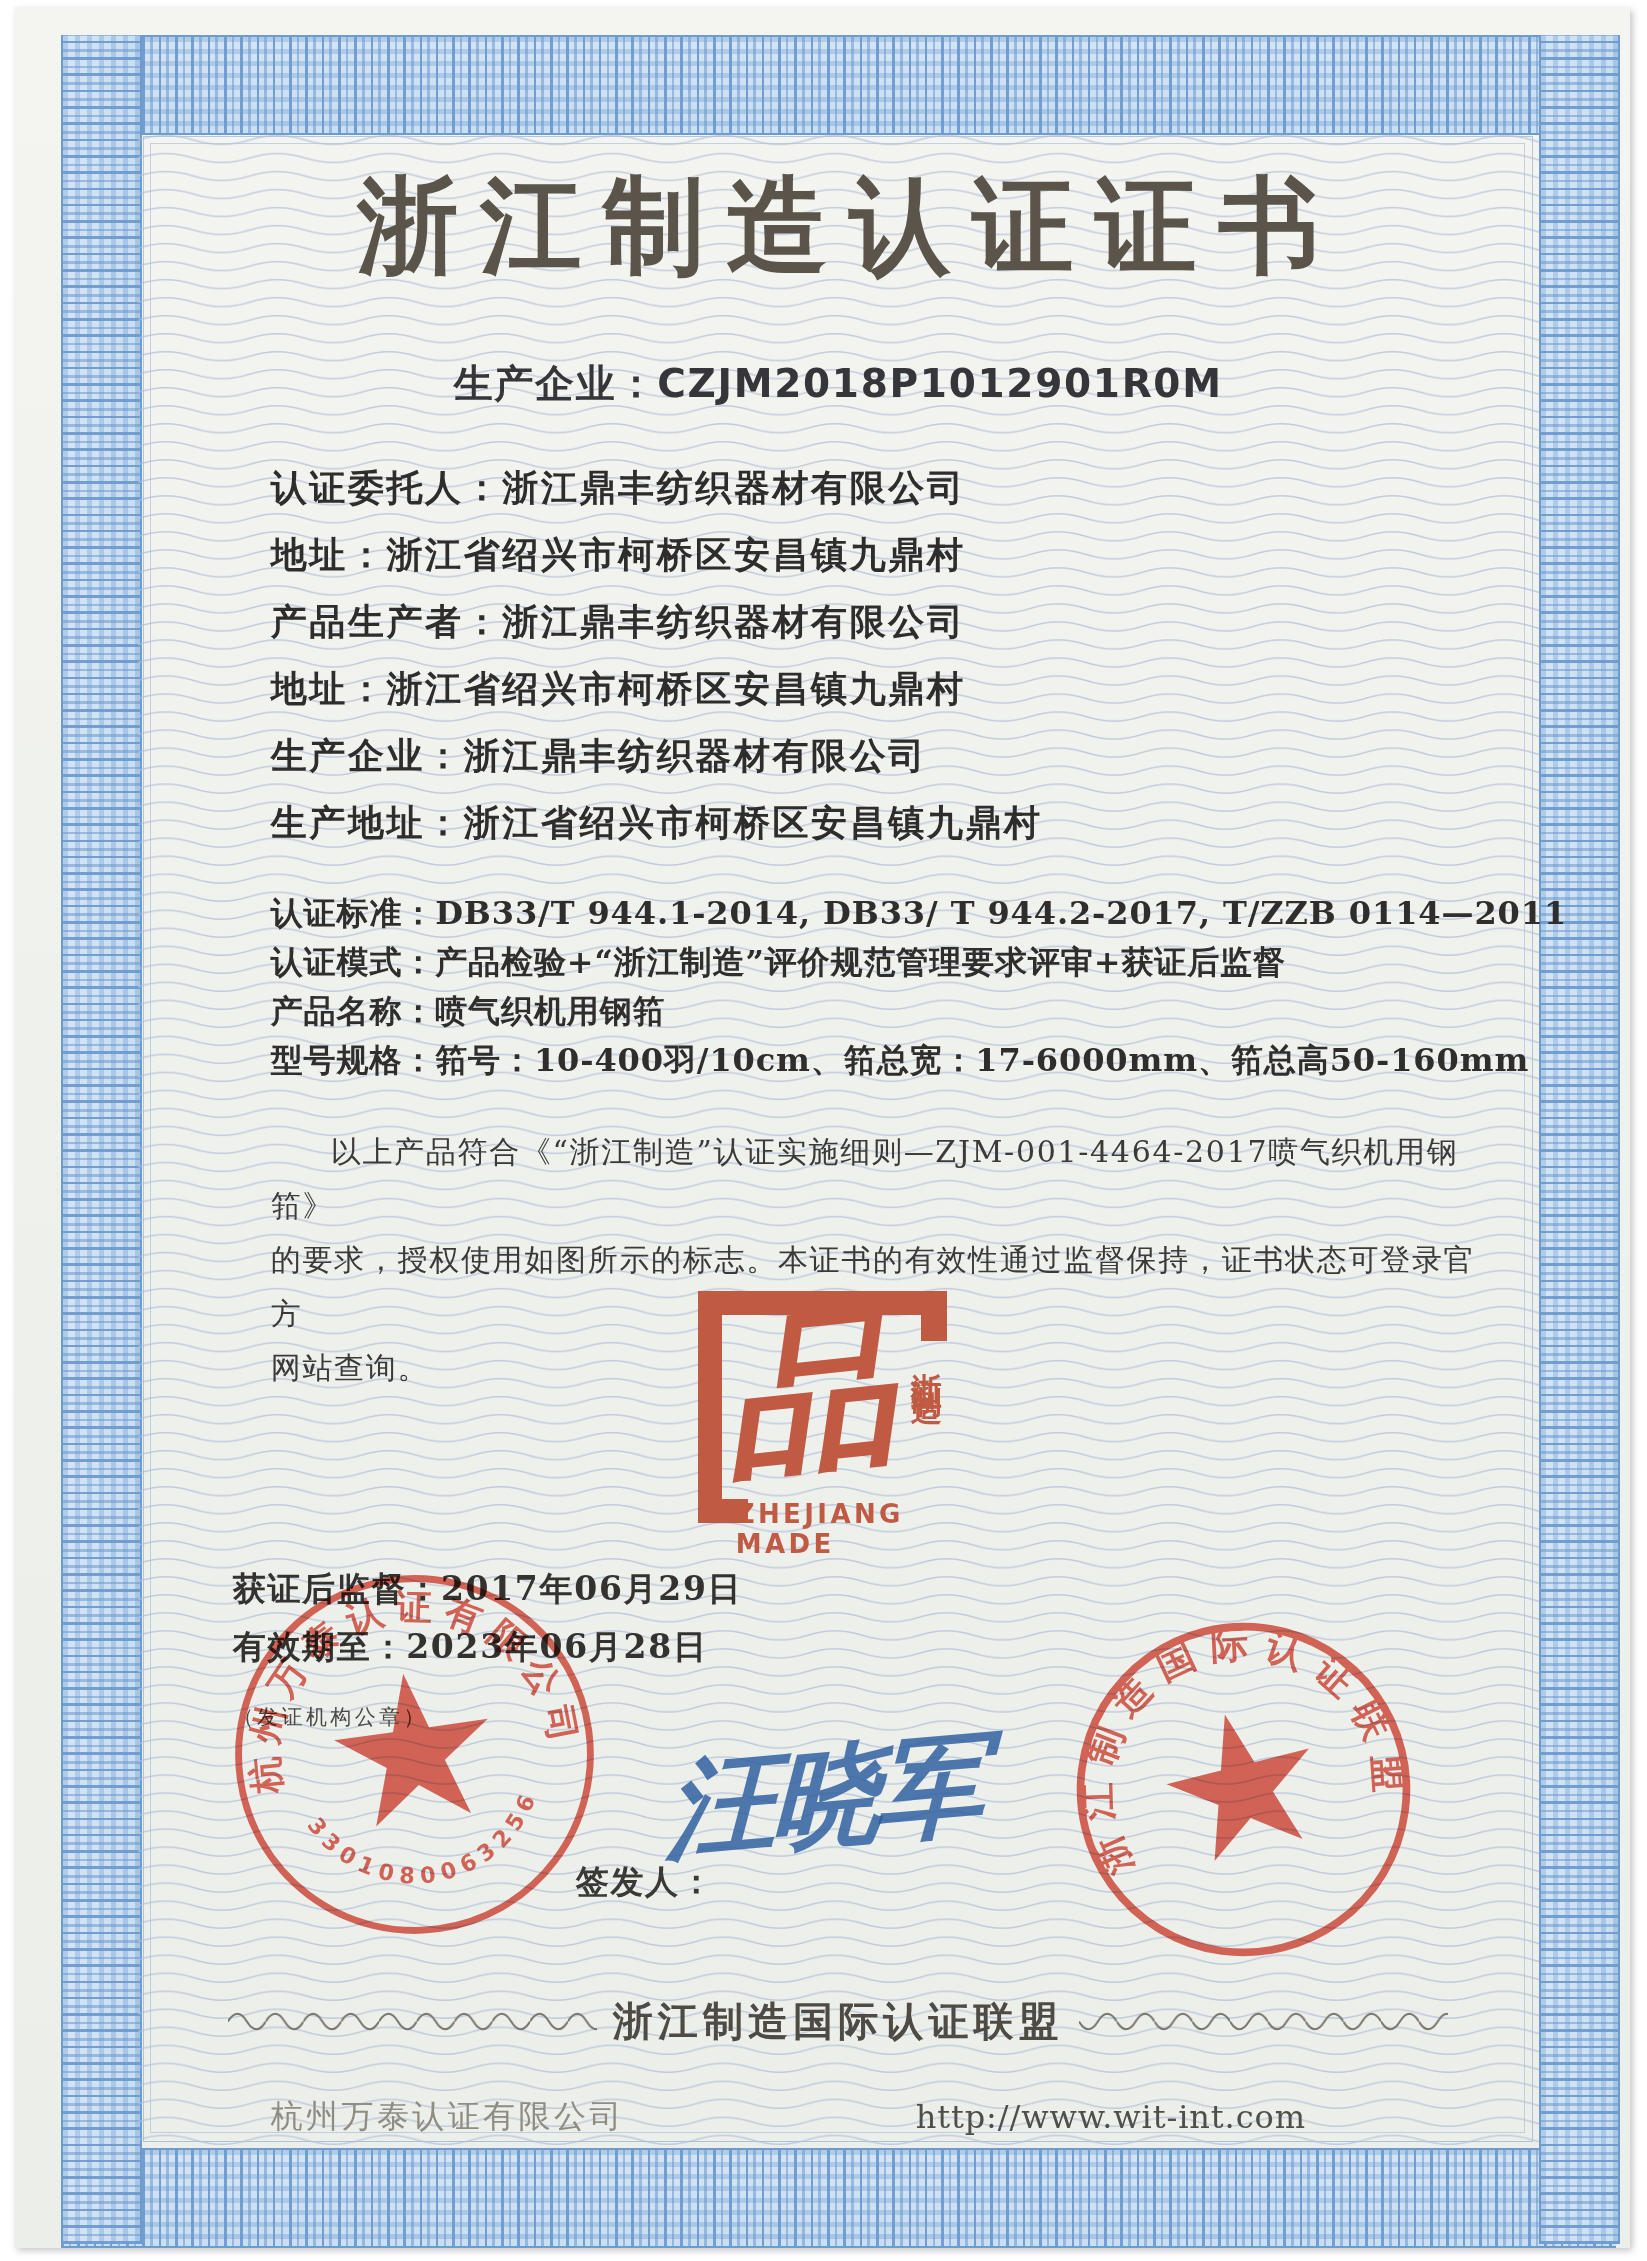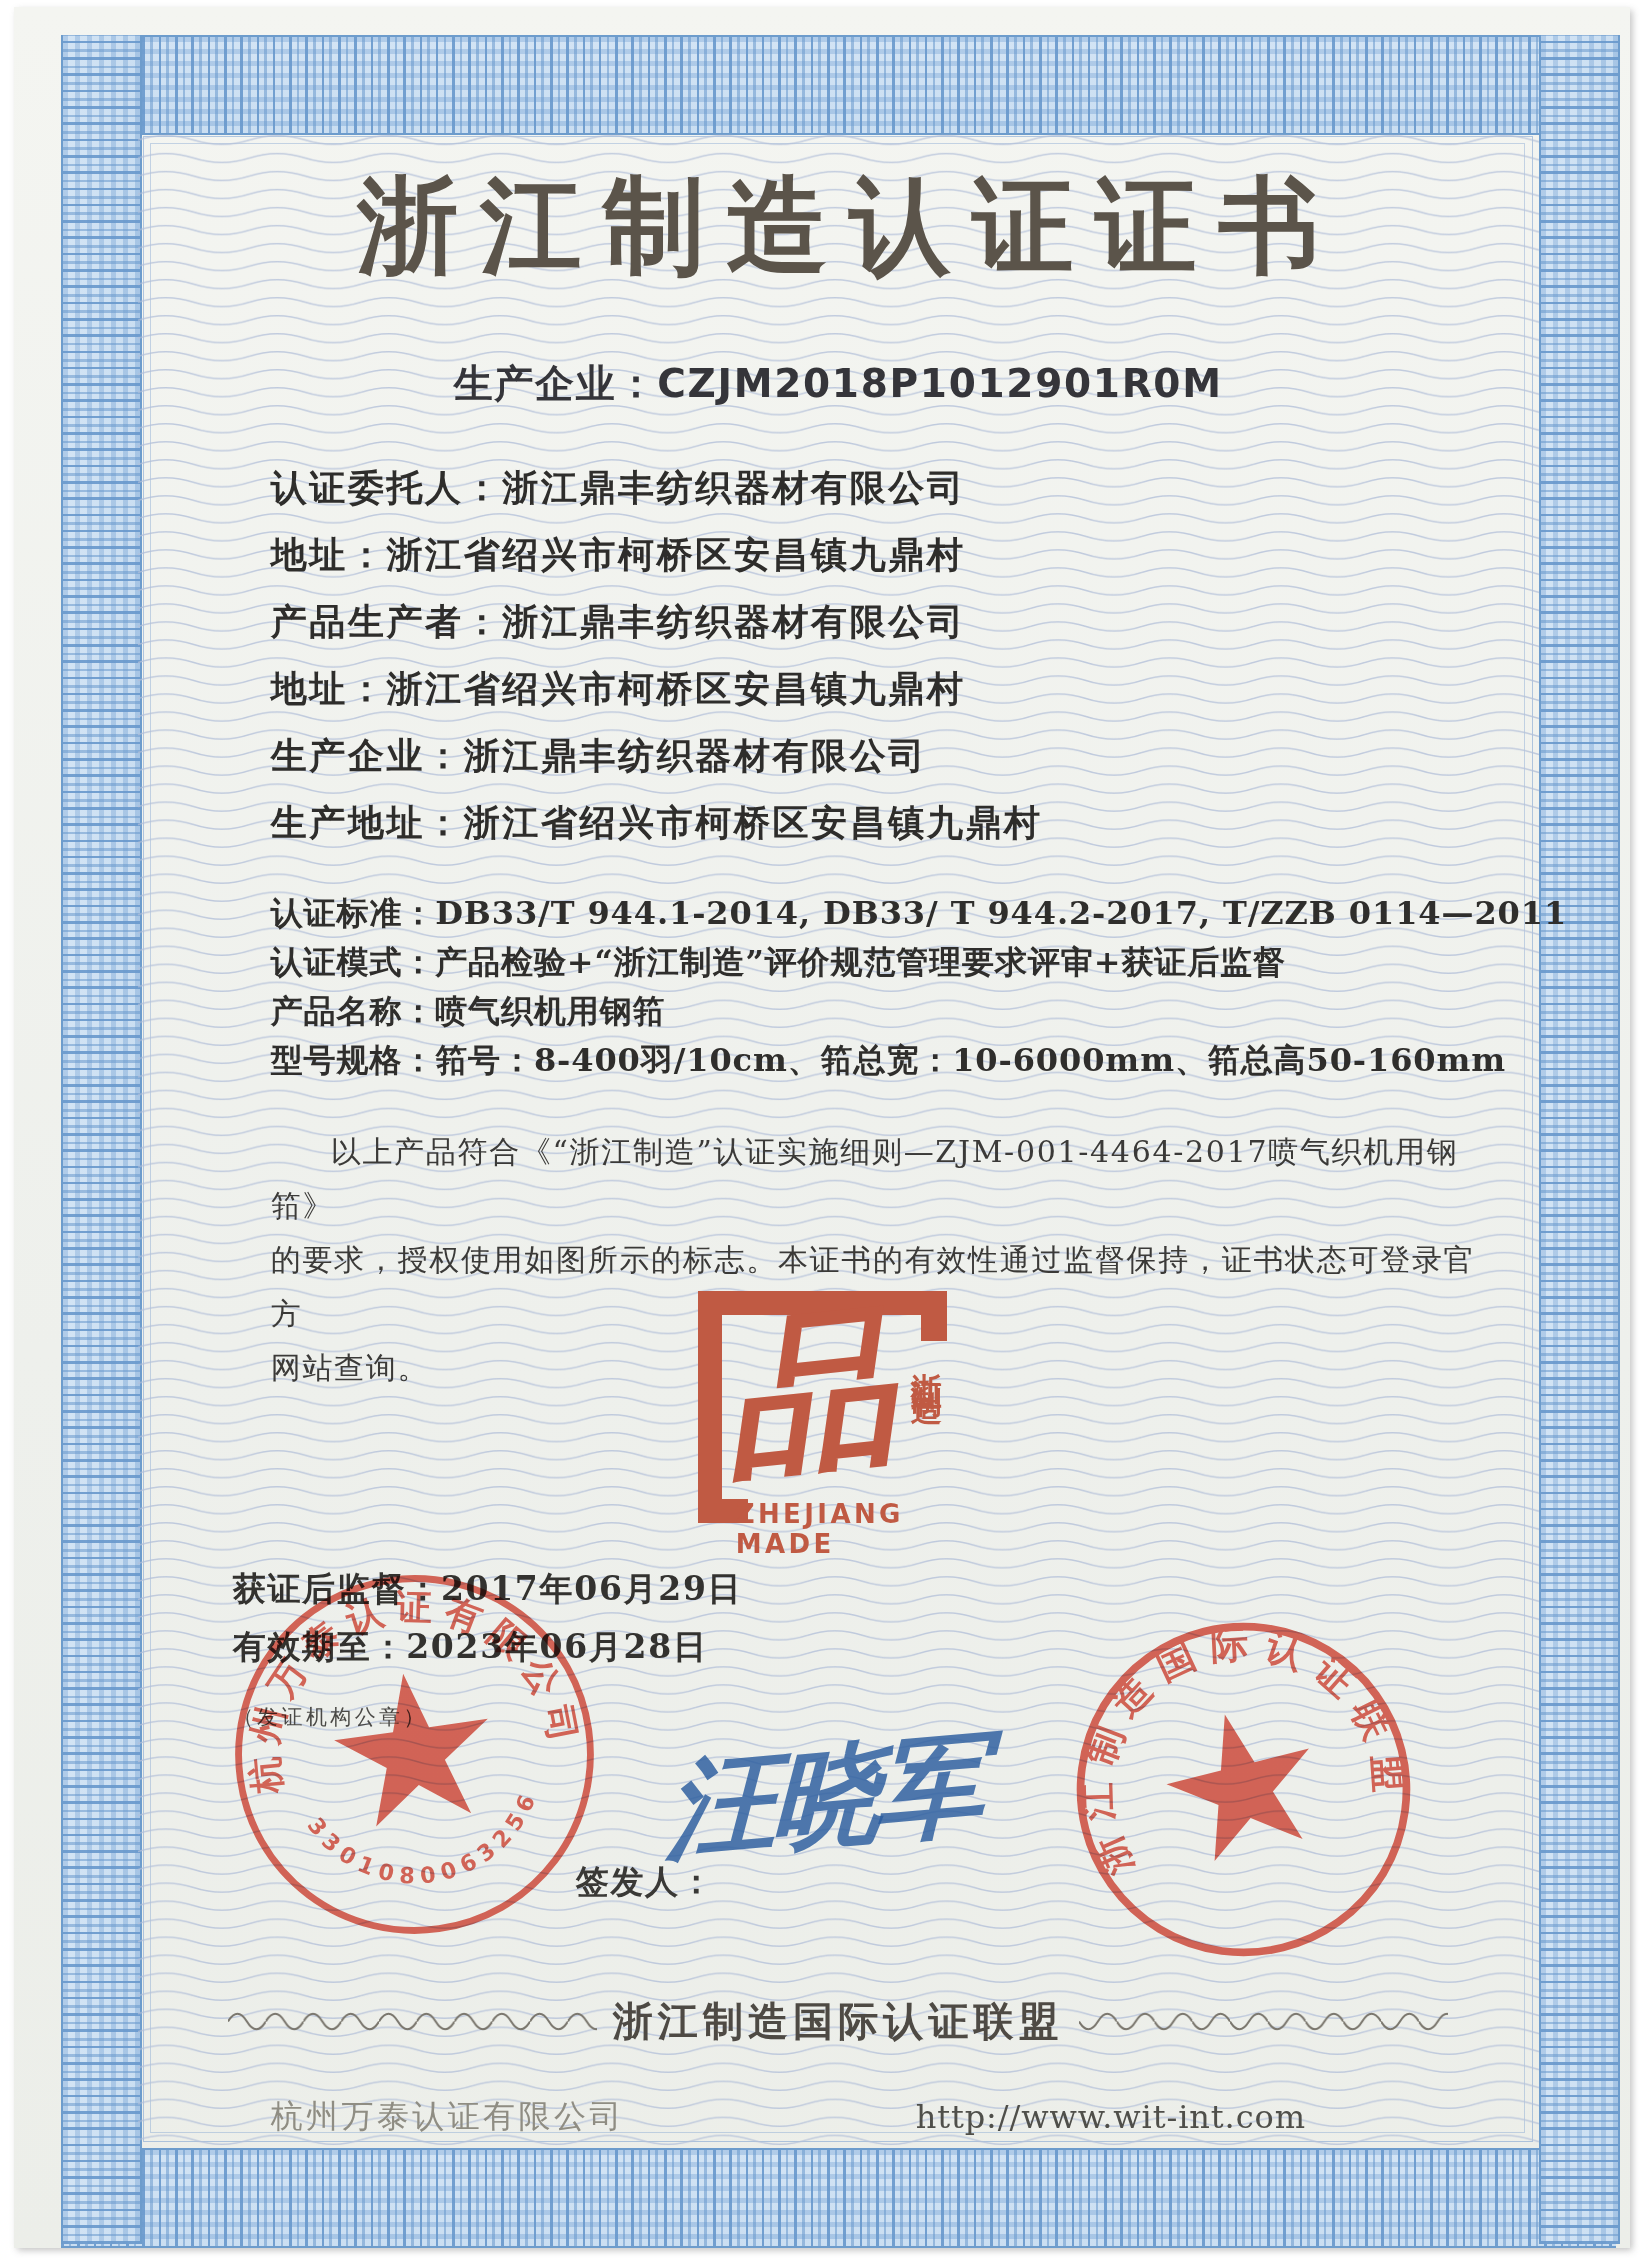--- a/index.html
+++ b/index.html
@@ -78,21 +78,21 @@
     <div class="row"><span>产品生产者：</span><span>浙江鼎丰纺织器材有限公司</span></div>
     <div class="row"><span>地址：</span><span>浙江省绍兴市柯桥区安昌镇九鼎村</span></div>
     <div class="row"><span>生产企业：</span><span>浙江鼎丰纺织器材有限公司</span></div>
     <div class="row"><span>生产地址：</span><span>浙江省绍兴市柯桥区安昌镇九鼎村</span></div>
   </div>
 
   <div class="abs specs">
     <div class="row"><span>认证标准：</span><span>DB33/T 944.1-2014, DB33/ T 944.2-2017, T/ZZB 0114—2011</span></div>
     <div class="row"><span>认证模式：</span><span>产品检验+“浙江制造”评价规范管理要求评审+获证后监督</span></div>
     <div class="row"><span>产品名称：</span><span>喷气织机用钢筘</span></div>
-    <div class="row"><span>型号规格：</span><span>筘号：8-400羽/10cm、筘总宽：10-6000mm、筘总高50-160mm</span></div>
+    <div class="row"><span>型号规格：</span><span>筘号：10-400羽/10cm、筘总宽：17-6000mm、筘总高50-160mm</span></div>
   </div>
 
   <div class="abs para">
     <div class="l1">以上产品符合《“浙江制造”认证实施细则—ZJM-001-4464-2017喷气织机用钢筘》</div>
     <div>的要求，授权使用如图所示的标志。本证书的有效性通过监督保持，证书状态可登录官方</div>
     <div>网站查询。</div>
   </div>
 
   <div class="abs logo">
     <div class="bar" style="left:0;top:0;width:249px;height:24px;"></div>

